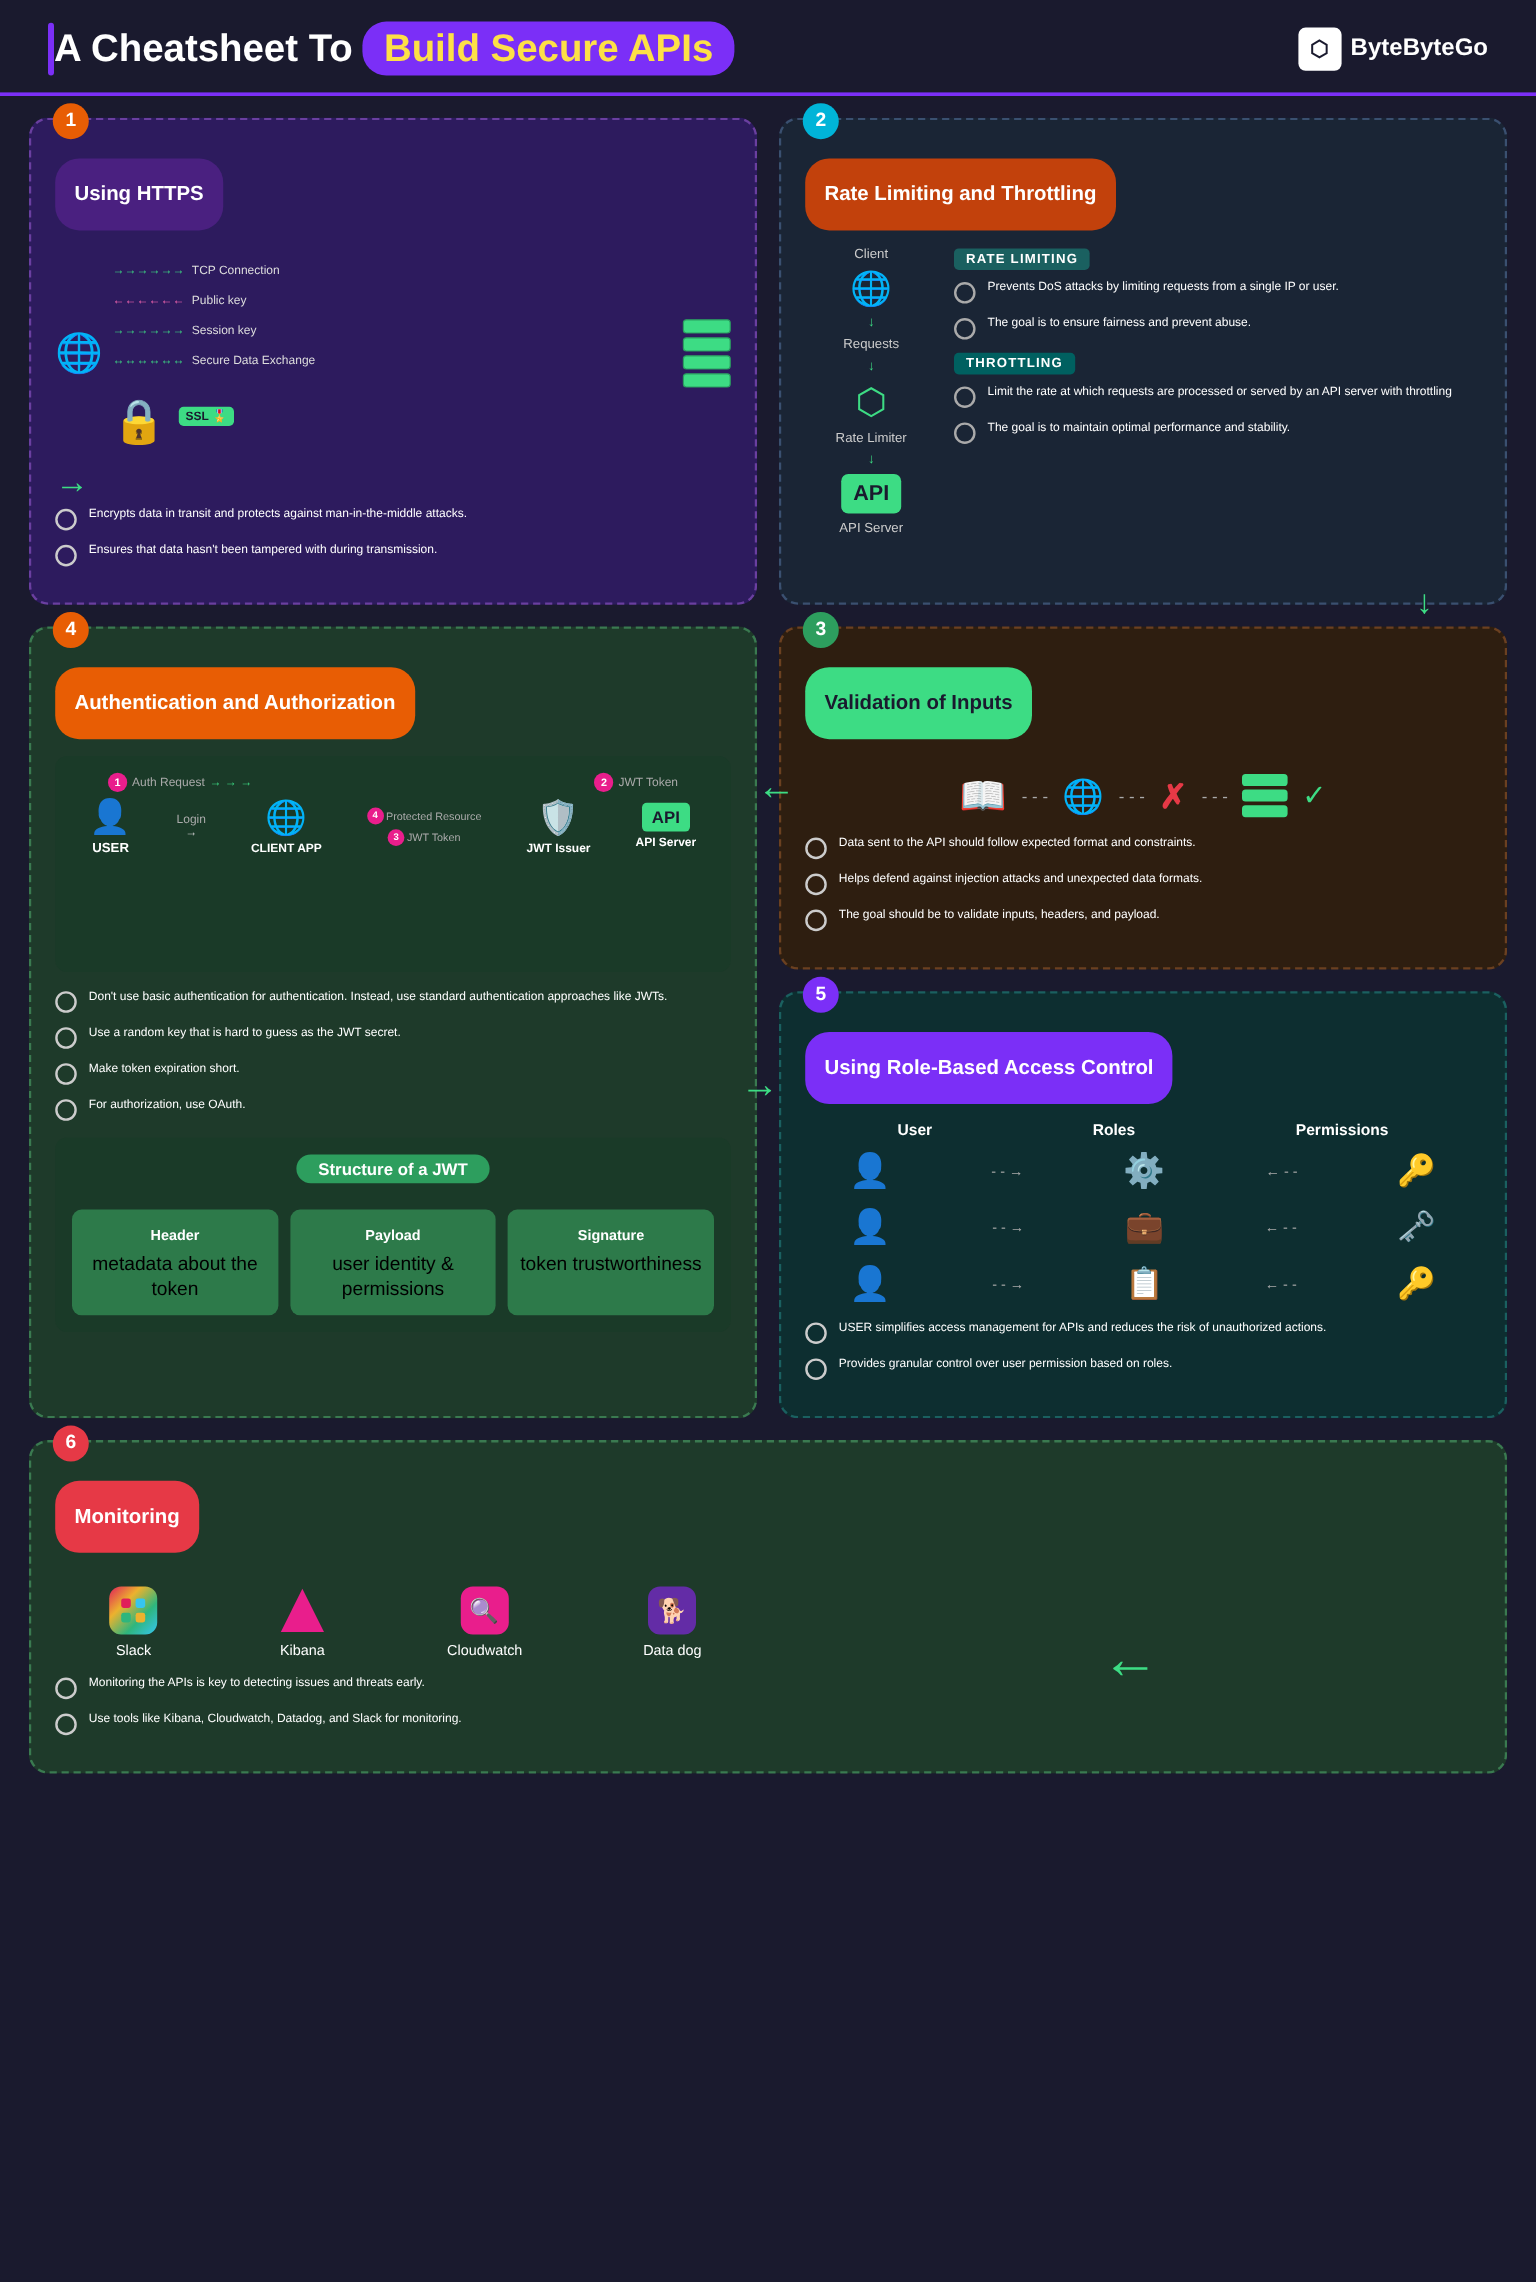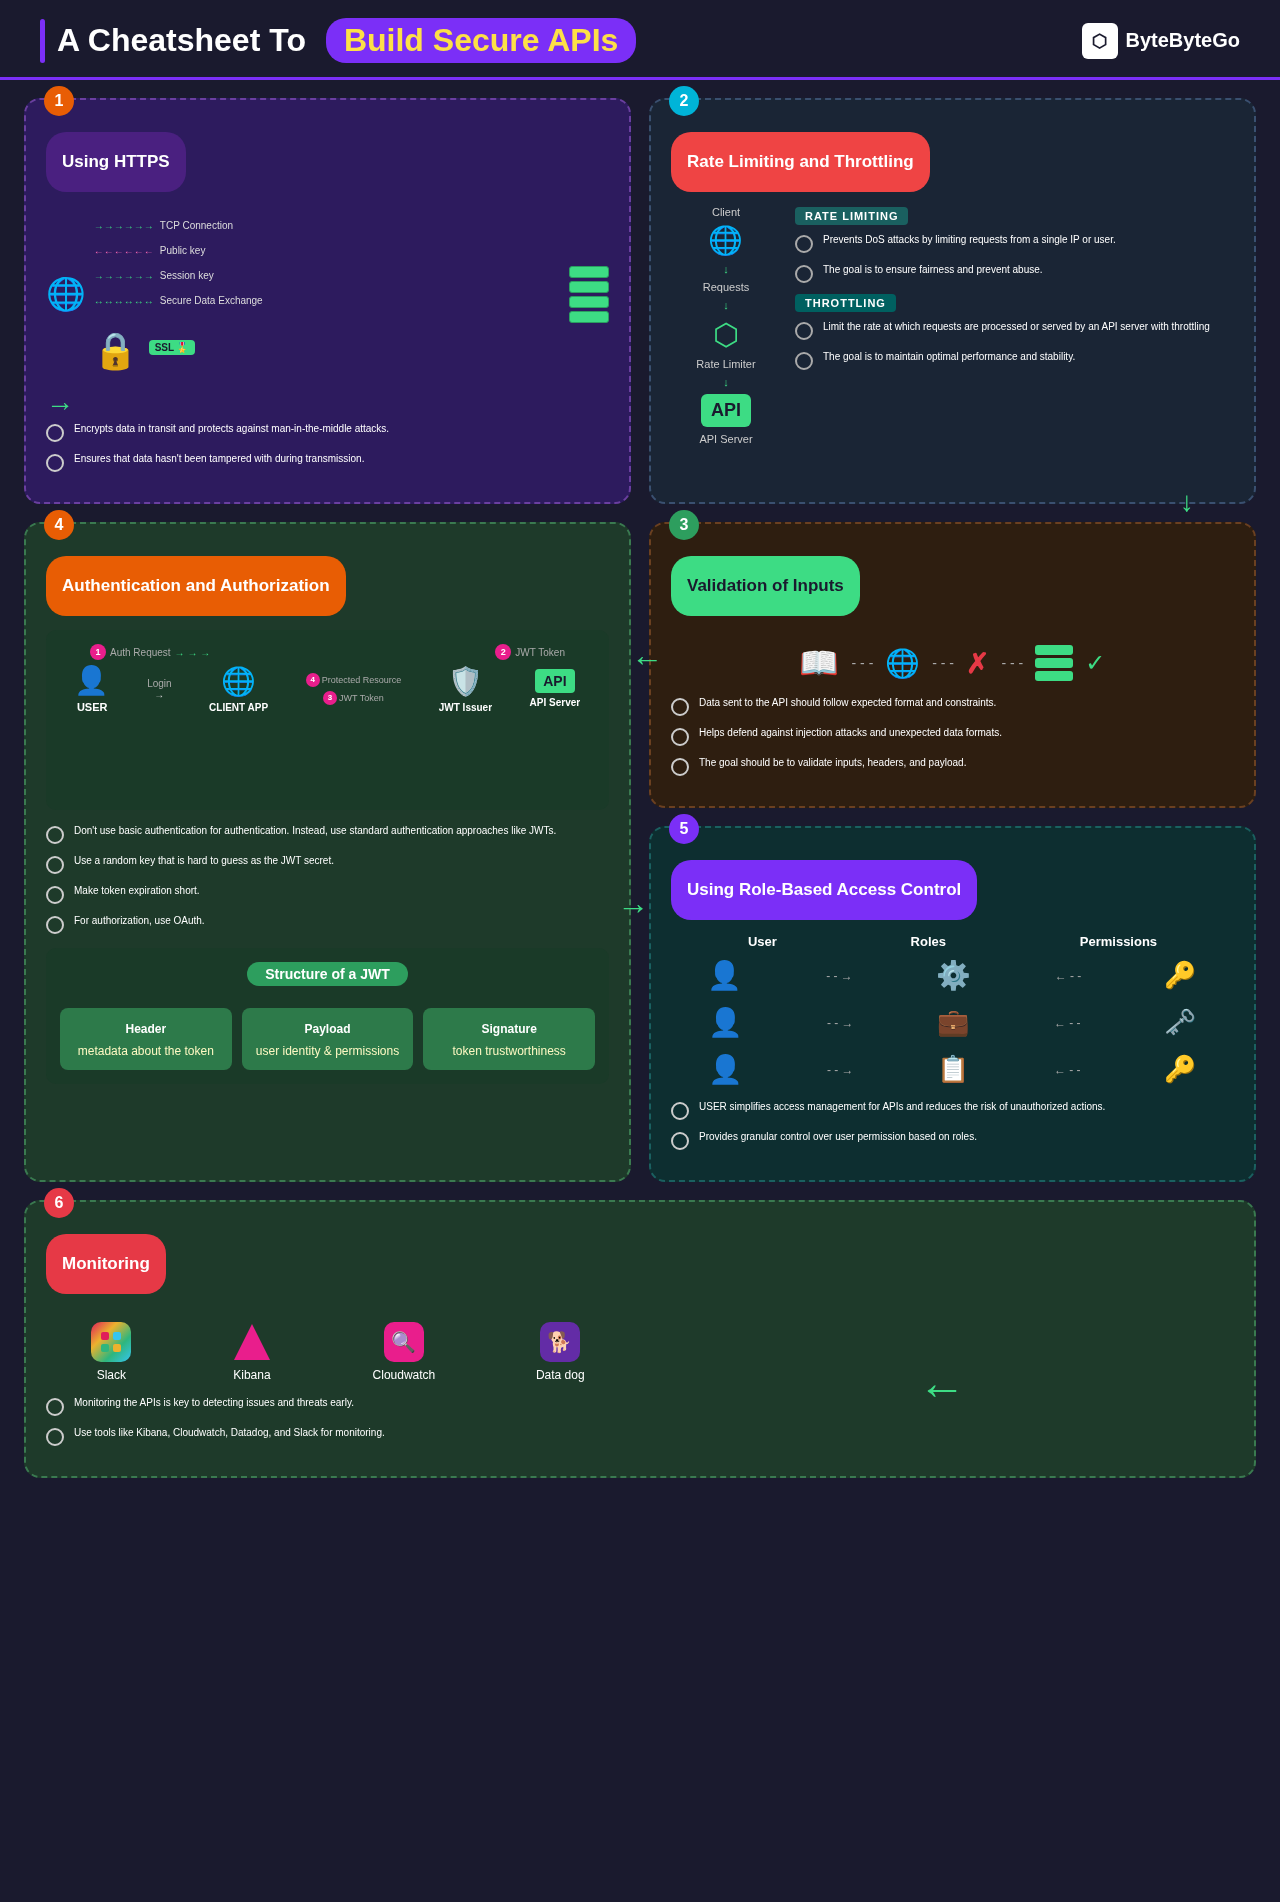--- a/index.html
+++ b/index.html
@@ -17,21 +17,21 @@
       background: #1a1a2e;
       padding: 18px 40px 14px 40px;
       display: flex;
       align-items: center;
       justify-content: space-between;
       border-bottom: 3px solid #7b2ff7;
     }
     .header-title-row {
       display: flex;
       align-items: center;
-      gap: 12px;
+      gap: 0;
     }
     .header-accent-bar {
       width: 5px;
       height: 44px;
       background: #7b2ff7;
       border-radius: 3px;
     }
     .header-title-text {
       font-size: 32px;
       font-weight: 700;
@@ -113,21 +113,21 @@
       align-items: center;
       gap: 8px;
       border-radius: 20px;
       padding: 20px 16px;
       font-size: 17px;
       font-weight: 700;
       margin-bottom: 14px;
       margin-top: 4px;
     }
     .title-purple { background: #4a2080; color: #fff; }
-    .title-teal { background: #ef4444; color: #fff; }
+    .title-teal { background: #c2410c; color: #fff; }
     .title-orange { background: #e85d04; color: #fff; }
     .title-light-green { background: #3ddc84; color: #1a1a2e; }
     .title-red { background: #e63946; color: #fff; }
     .title-violet { background: #7b2ff7; color: #fff; }
 
     
     .https-diagram {
       display: flex;
       align-items: center;
       justify-content: space-around;
@@ -317,22 +317,22 @@
       padding: 14px 10px 10px 10px;
       text-align: center;
     }
     .jwt-cell-title {
       font-size: 12px;
       font-weight: 700;
       color: #fff;
       margin-bottom: 8px;
     }
     .jwt-cell-desc {
-      font-size: 12px;
-      color: #fef9c3;
+      font-size: 16px;
+      color: #000000;
       line-height: 1.3;
     }
 
     
     .rbac-header-row {
       display: flex;
       justify-content: space-around;
       font-size: 13px;
       font-weight: 700;
       margin-bottom: 10px;

